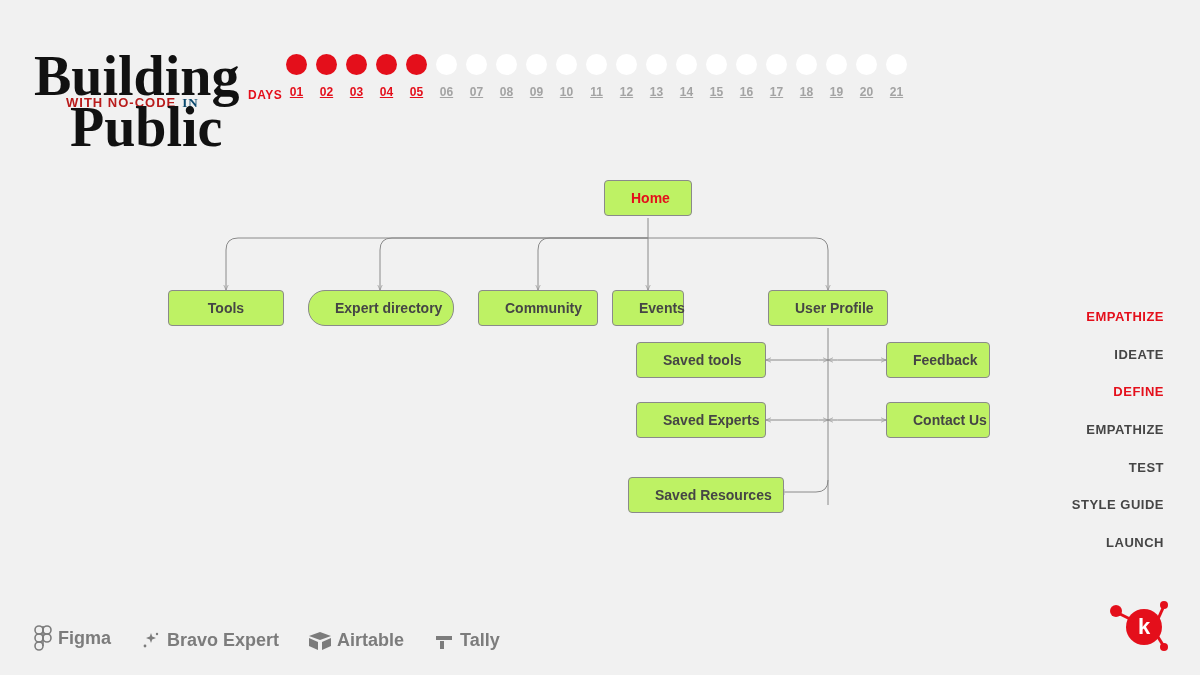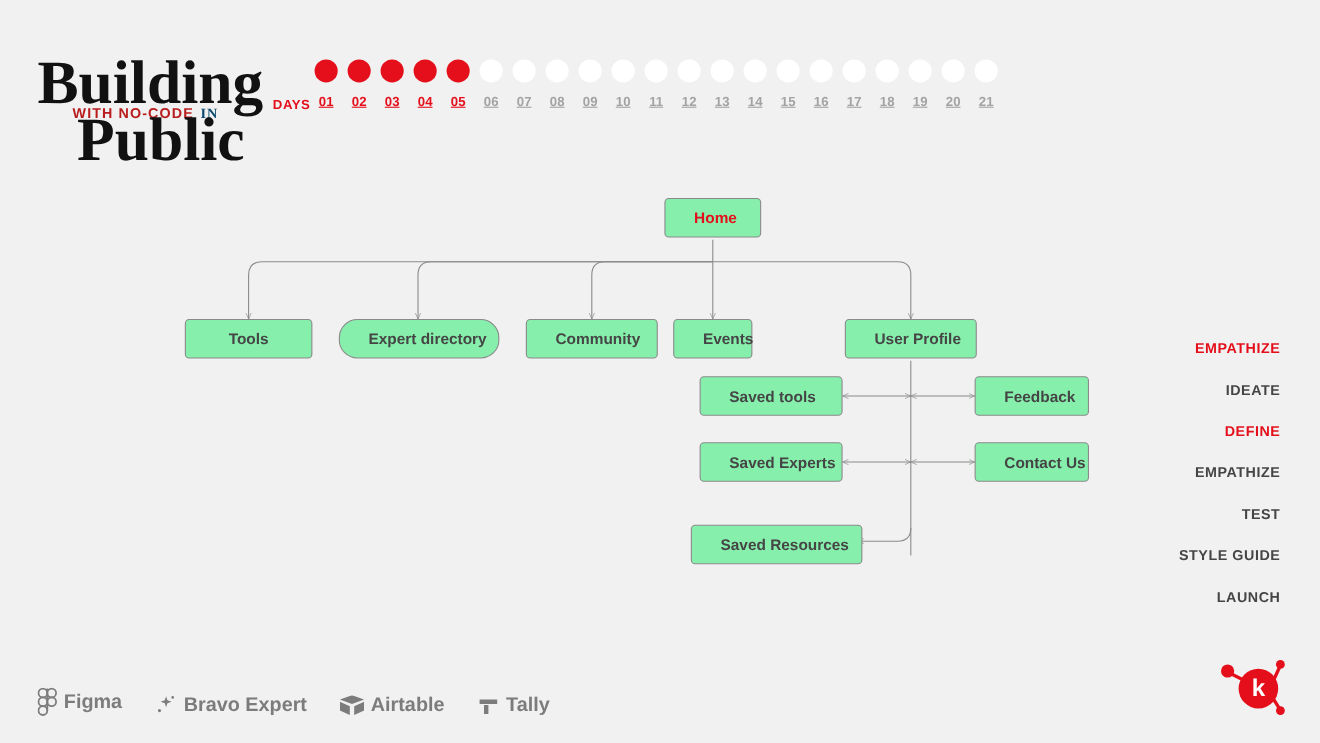--- a/index.html
+++ b/index.html
@@ -118,21 +118,21 @@
   
   .diagram {
     position: absolute;
     left: 160px;
     top: 180px;
     width: 820px;
     height: 380px;
   }
   .node {
     position: absolute;
-    background: #86efac;
+    background: #bef264;
     border: 1px solid #8a8a8a;
     border-radius: 4px;
     padding: 9px 26px;
     font-size: 14px;
     font-weight: 700;
     color: #454545;
     text-align: center;
     white-space: nowrap;
   }
   .node.root { color: #e40f1b; }

